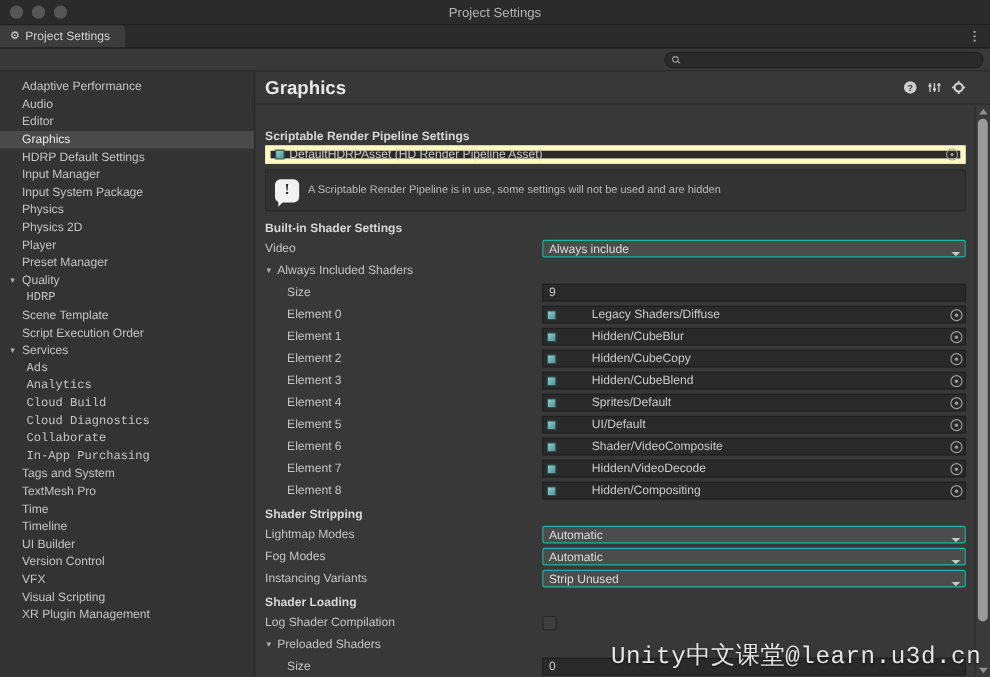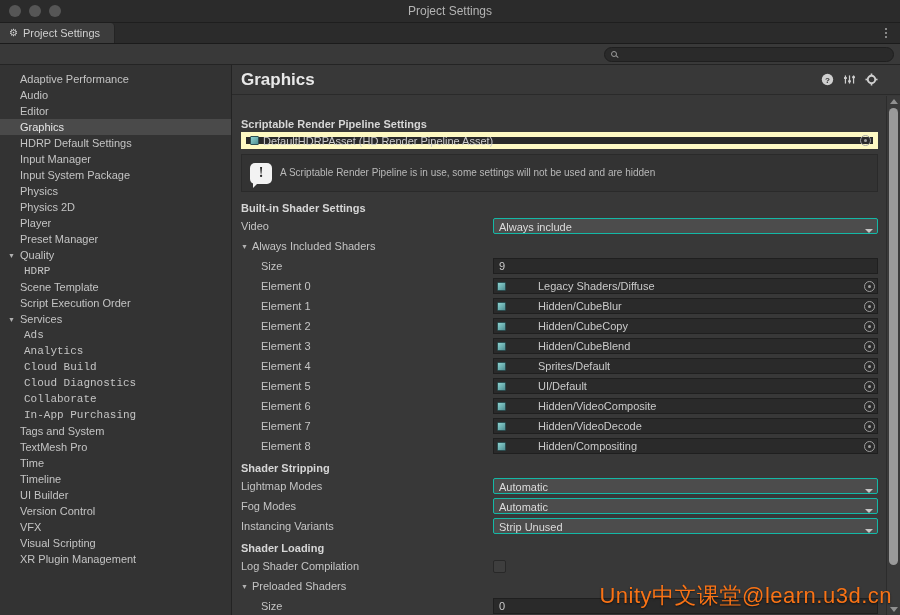--- a/index.html
+++ b/index.html
@@ -239,22 +239,22 @@
   .sc-arrow.down { border-top: 5px solid #909090; }
   .sc-track { flex: 1; width: 100%; position: relative; }
   .sc-thumb {
     position: absolute; left: 2px; right: 2px; top: 1px;
     height: 92%; background: #9a9a9a; border-radius: 5px;
   }
 
   
   .watermark {
     position: absolute; right: 8px; bottom: 4px;
-    font-family: Liberation Sans, sans-serif;
-    font-size: 22px; color: #f97316;
+    font-family: Liberation Mono, monospace;
+    font-size: 22px; color: #e5e5e5;
     letter-spacing: 0.5px;
     pointer-events: none; z-index: 50;
     text-shadow: 0 1px 2px rgba(0,0,0,.6);
   }
 </style>
 </head>
 <body>
 
 <div class="titlebar">
   <div class="traffic">
@@ -539,21 +539,21 @@
                 <span class="txt">UI/Default</span>
                 <span class="target"></span>
               </div>
             </div>
           </div>
           <div class="row">
             <div class="label indent2">Element 6</div>
             <div class="control">
               <div class="elemfield">
                 <span class="asset-chip"></span>
-                <span class="txt">Hidden/VideoComposite</span>
+                <span class="txt">Shader/VideoComposite</span>
                 <span class="target"></span>
               </div>
             </div>
           </div>
           <div class="row">
             <div class="label indent2">Element 7</div>
             <div class="control">
               <div class="elemfield">
                 <span class="asset-chip"></span>
                 <span class="txt">Hidden/VideoDecode</span>

